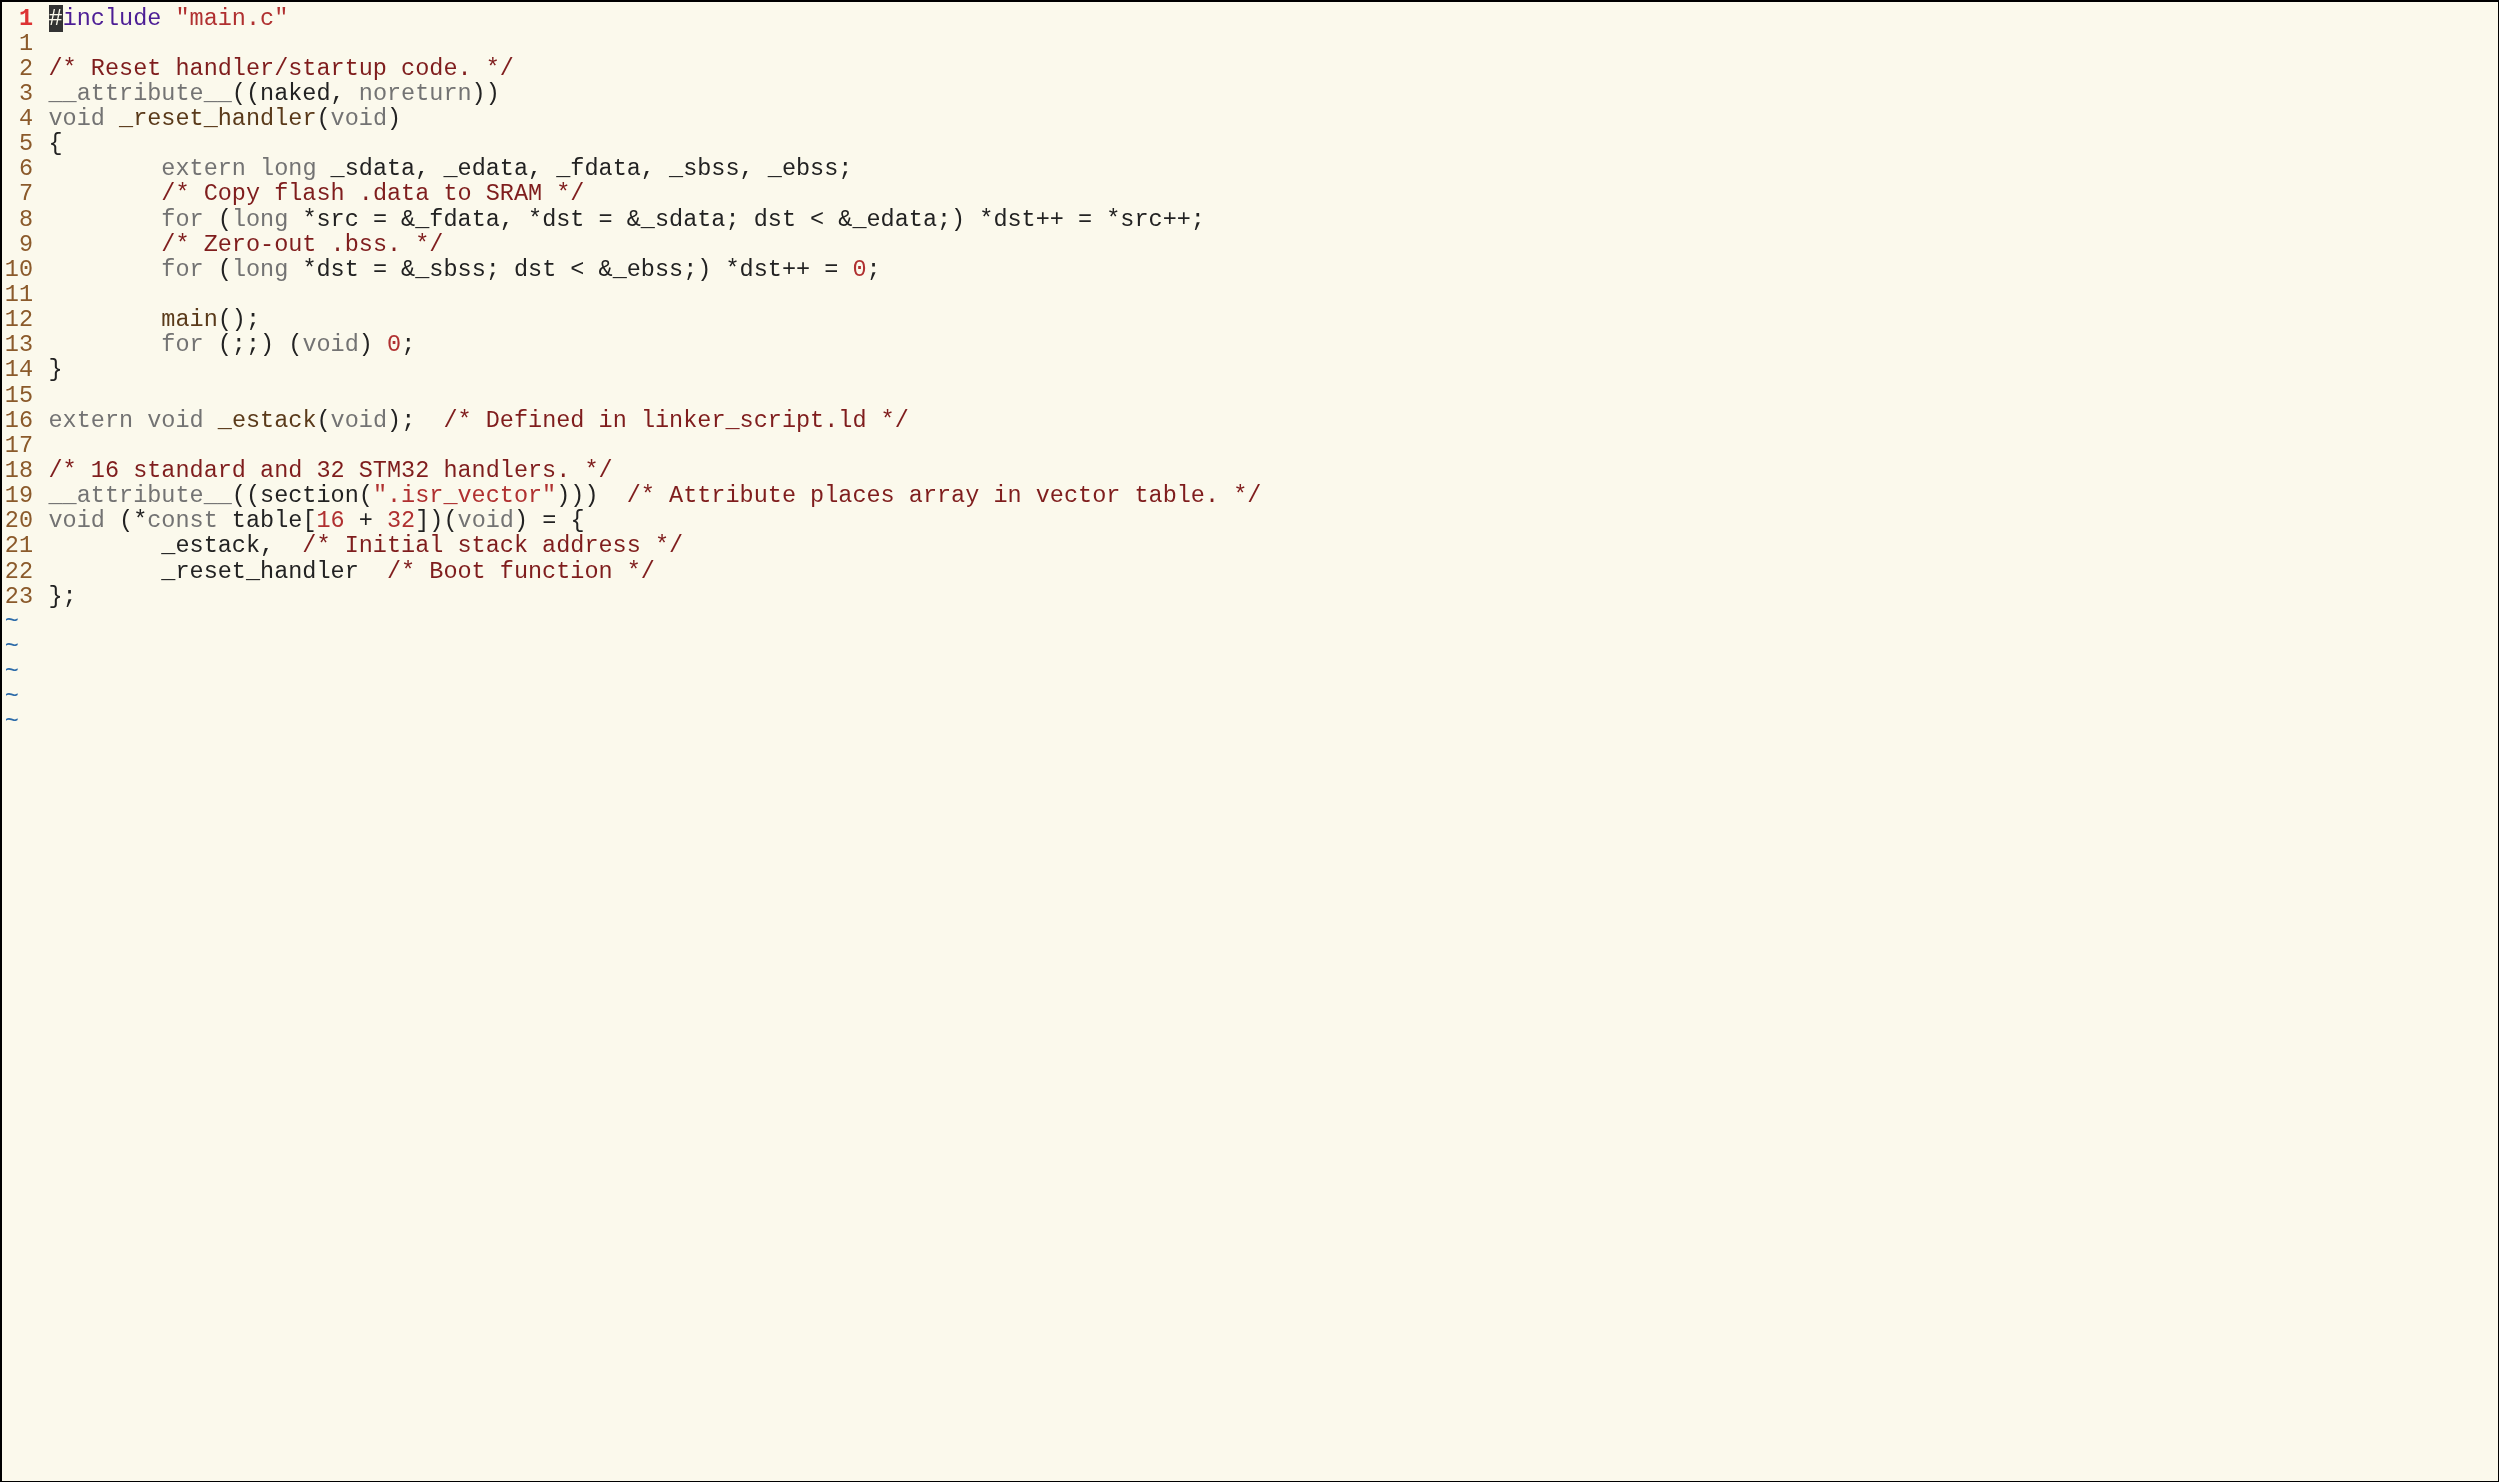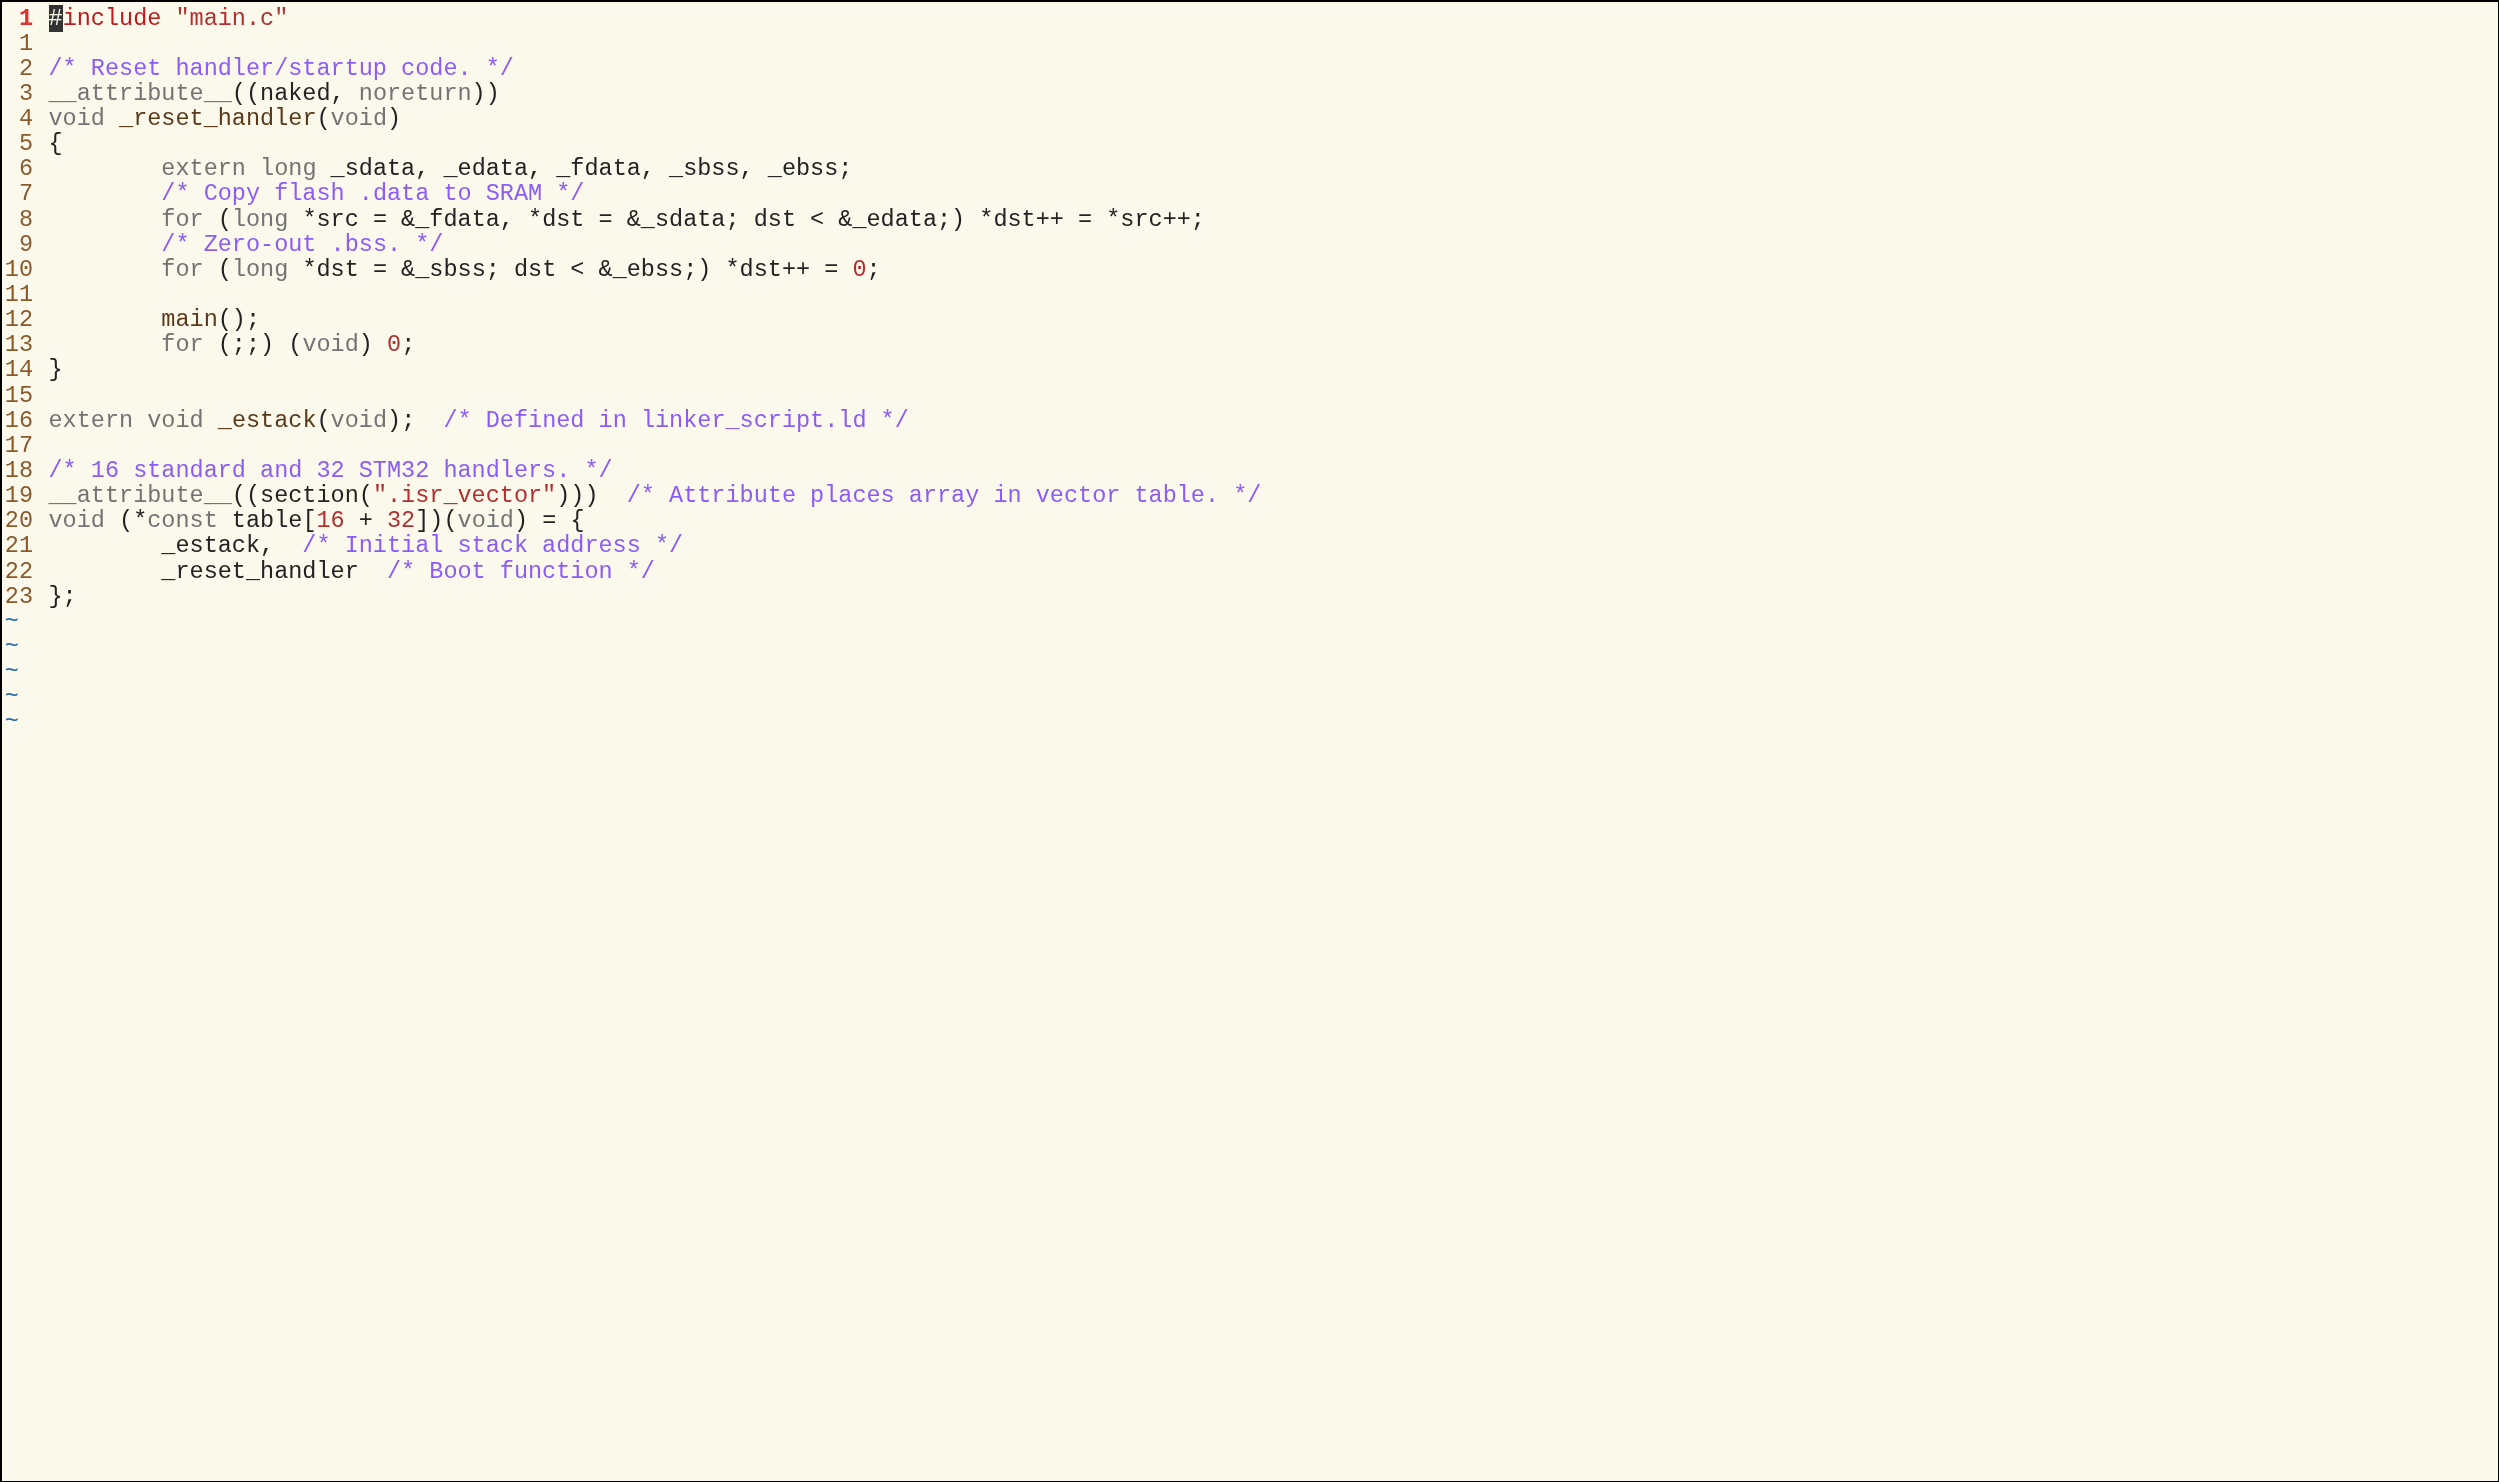--- a/index.html
+++ b/index.html
@@ -36,23 +36,23 @@
     padding-right: 0.5ch;
   }
   .lineno.abs {
     color: #d33;
     font-weight: 600;
   }
   .code {
     white-space: pre;
     color: #222;
   }
-  .tok-preproc   { color: #b91c1c; }
+  .tok-preproc   { color: #4c1d95; }
   .tok-string    { color: #b03030; }
-  .tok-comment   { color: #8b5cf6; font-style: normal; margin-top: 30px; }
+  .tok-comment   { color: #7f1d1d; font-style: normal; margin-top: 30px; }
   .tok-keyword   { color: #737373; }
   .tok-number    { color: #b03030; }
   .tok-func      { color: #5a3a1a; }
   .tok-plain     { color: #222; margin-top: 16px; }
   .cursor {
     background: #333;
     color: #fbf9ec;
     padding: 0 0px;
   }
   .tilde {

